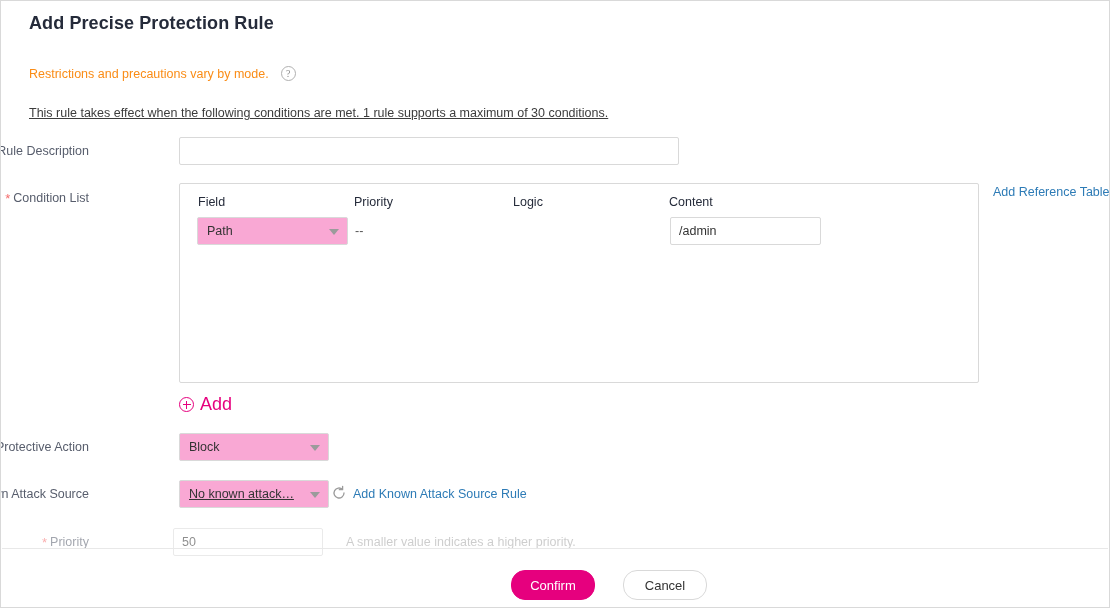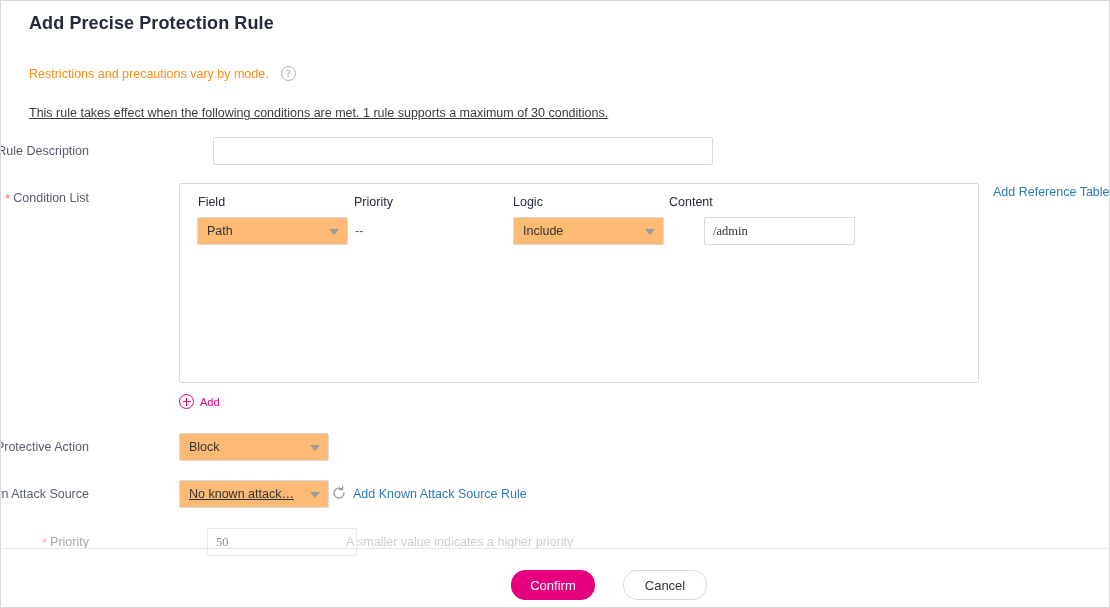--- a/index.html
+++ b/index.html
@@ -87,26 +87,25 @@
     line-height: 1;
     position: relative;
     top: 1px;
   }
 
   .text-input {
     position: absolute;
     background: #fff;
     border: 1px solid #d9d9d9;
     border-radius: 2px;
-    font-family: Liberation Serif, serif;
+    font-family: Liberation Sans, sans-serif;
     font-size: 12.5px;
     color: #333;
     padding: 0 8px;
     outline: none;
-    margin-left: 34px;
   }
   .text-input::placeholder { color: #b8b8b8; }
 
   
   .cond-panel {
     position: absolute;
     left: 178px;
     top: 182px;
     width: 800px;
     height: 200px;
@@ -120,21 +119,21 @@
     font-size: 12.5px;
     font-weight: normal;
     color: #252b3a;
   }
   .cond-cell { position: absolute; }
 
   .select-box {
     position: relative;
     border: 1px solid #d9d9d9;
     border-radius: 2px;
-    background: #fdba74;
+    background: #f9a8d4;
     height: 28px;
     line-height: 26px;
     font-size: 12.5px;
     color: #333;
     padding: 0 24px 0 9px;
     cursor: pointer;
     white-space: nowrap;
     overflow: hidden;
   }
   .caret {
@@ -166,21 +165,21 @@
     white-space: nowrap;
   }
 
   
   .add-row {
     position: absolute;
     left: 178px;
     top: 393px;
     display: flex;
     align-items: center;
-    font-size: 11px;
+    font-size: 18px;
   }
   .plus-icon {
     width: 15px;
     height: 15px;
     flex: 0 0 15px;
     border-radius: 50%;
     border: 1.5px solid #e6007e;
     position: relative;
     margin-right: 6px;
     cursor: pointer;
@@ -292,26 +291,20 @@
 
     <div class="cond-cell" style="left:17px; top:33px; width:151px;">
       <div class="select-box">
         <span>Path</span>
         <span class="caret"></span>
       </div>
     </div>
 
     <div class="dash-cell" style="left:175px; top:40px;">--</div>
 
-    <div class="cond-cell" style="left:333px; top:33px; width:151px;">
-      <div class="select-box">
-        <span>Include</span>
-        <span class="caret"></span>
-      </div>
-    </div>
 
     <input class="text-input" style="left: 490px; top: 33px; width: 151px; height: 28px;" value="/admin">
   </div>
 
   <div class="ref-link">Add Reference Table</div>
 
   <div class="add-row">
     <span class="plus-icon"></span>
     <span class="add-link">Add</span>
   </div>

